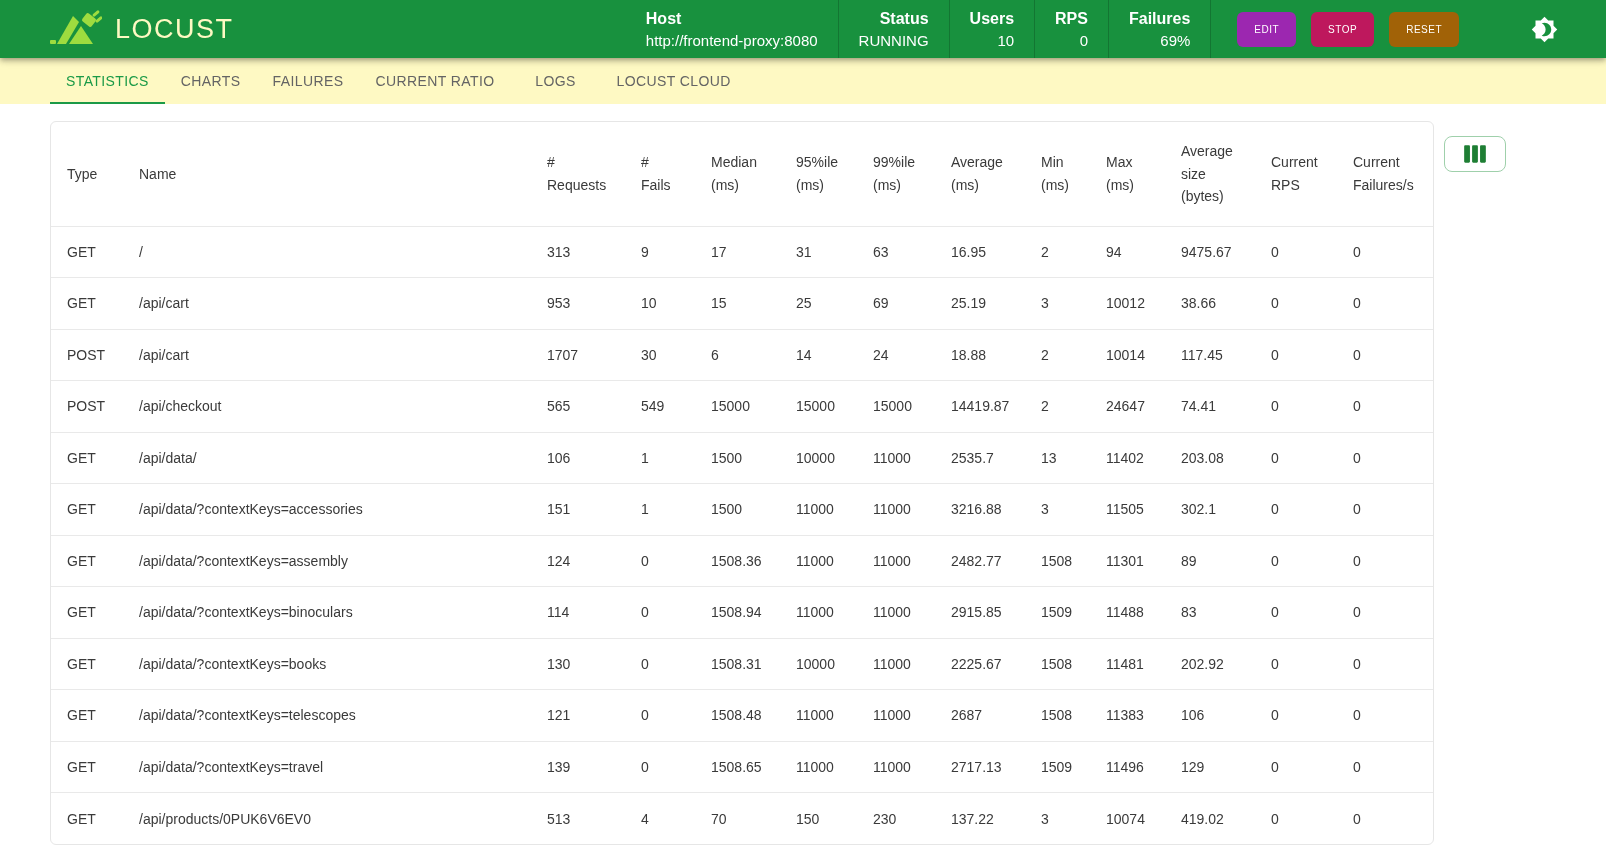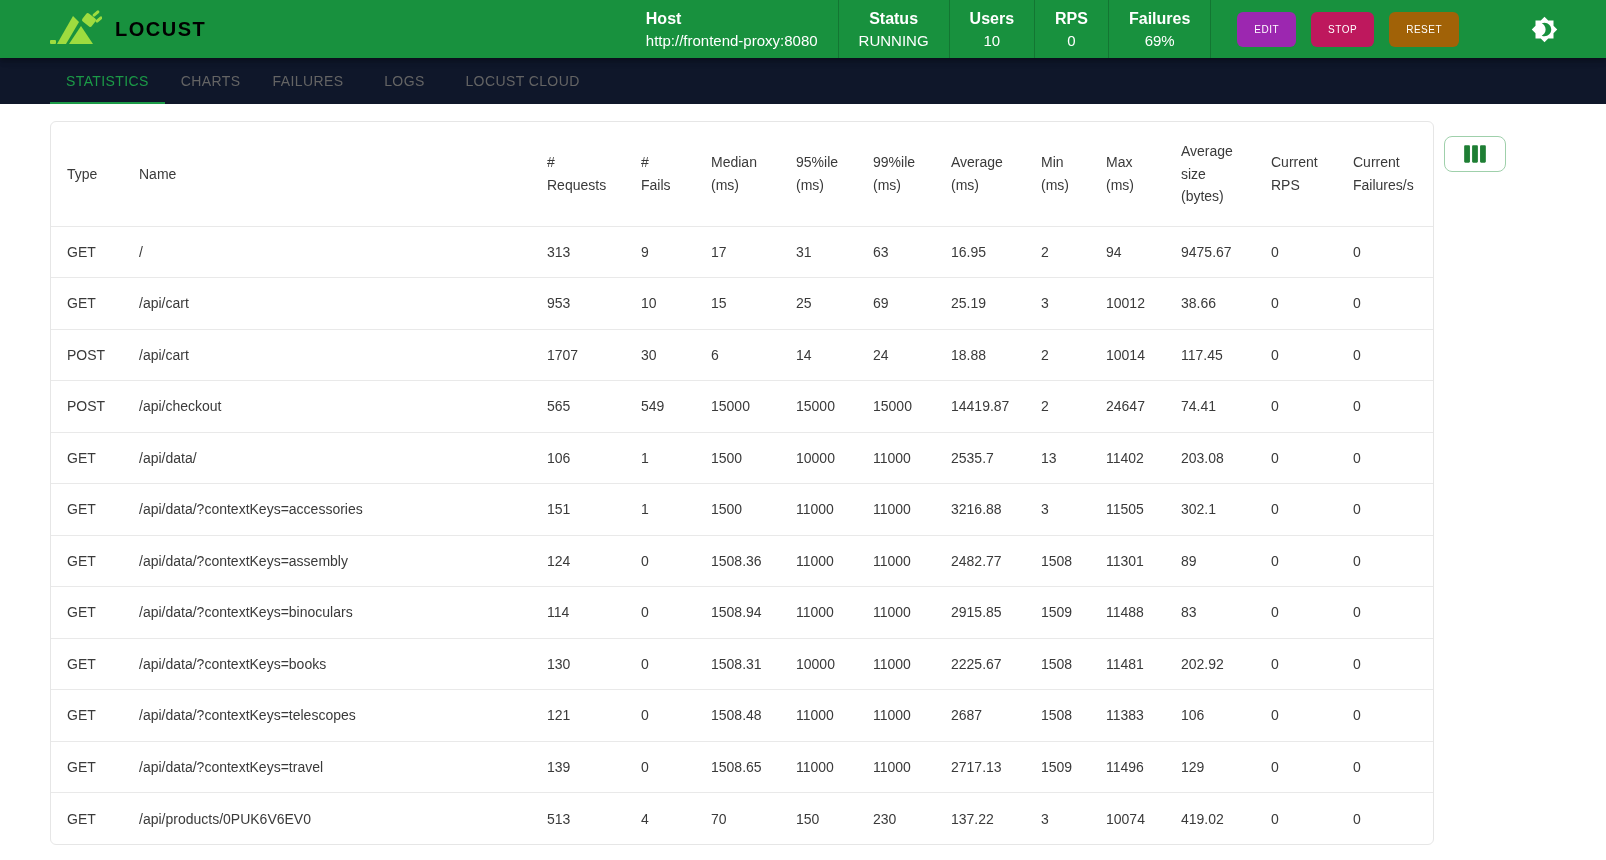--- a/index.html
+++ b/index.html
@@ -12,46 +12,46 @@
   }
 
   
   .appbar {
     height:58px; display:flex; align-items:center;
     padding-left:50px; padding-right:48px;
     box-shadow:0 2px 4px -1px rgba(0,0,0,.2),0 4px 5px 0 rgba(0,0,0,.14),0 1px 10px 0 rgba(0,0,0,.12);
     position:relative; z-index:5;
   }
   .brand { display:flex; align-items:center; gap:13px; }
-  .brand-text { color:#000000; font-size:20px; font-weight:bold; letter-spacing:1.5px; }
+  .brand-text { color:#fef9c3; font-size:27px; font-weight:normal; letter-spacing:1.5px; }
 
   .nav-stats { display:flex; margin-left:auto; align-items:stretch; height:58px; }
   .stat {
     display:flex; flex-direction:column; justify-content:center; gap:4px;
-    padding:0 20px; color:#fff; text-align:center;
+    padding:0 20px; color:#fff; text-align:right;
     border-left:1px solid rgba(0,0,0,.18);
   }
   .stat.first { border-left:none; text-align:left; }
   .stat.last { border-right:1px solid rgba(0,0,0,.18); }
   .stat .label { font-weight:bold; font-size:16px; }
   .stat .value { font-size:15px; }
 
   .actions { display:flex; gap:15px; margin-left:26px; }
   .btn {
     border:none; color:#fff; font-size:10px; letter-spacing:.5px;
     padding:12px 17px; border-radius:6px; cursor:pointer;
     font-family:Liberation Sans, sans-serif;
   }
   .theme-btn {
     background:none; border:none; padding:0; cursor:pointer;
     margin-left:72px; display:flex; align-items:center;
   }
 
   
-  .tabbar { display:flex; padding-left:50px; background:#0f172a; }
+  .tabbar { display:flex; padding-left:50px; background:#fef9c3; }
   .tab {
     min-width:90px; padding:15px 16px 13px 16px;
     background:none; border:none; border-bottom:2px solid transparent;
     font-family:inherit; font-size:14px; letter-spacing:.4px;
     color:#646464; text-transform:uppercase; cursor:pointer; white-space:nowrap;
   }
   .tab.active { color:#1b9a47; border-bottom-color:#1b9a47; }
 
   
   .main { display:flex; align-items:flex-start; padding:17px 0 0 50px; }
@@ -129,20 +129,21 @@
         <path d="M20 8.69V4h-4.69L12 .69 8.69 4H4v4.69L.69 12 4 15.31V20h4.69L12 23.31 15.31 20H20v-4.69L23.31 12 20 8.69zM12 18c-.89 0-1.74-.2-2.5-.55C11.56 16.5 13 14.42 13 12s-1.44-4.5-3.5-5.45C10.26 6.2 11.11 6 12 6c3.31 0 6 2.69 6 6s-2.69 6-6 6z"></path>
       </svg>
     </span>
   </button>
 </header>
 
 <nav class="tabbar">
     <button class="tab active">STATISTICS</button>
     <button class="tab">CHARTS</button>
     <button class="tab">FAILURES</button>
+    <button class="tab">CURRENT RATIO</button>
     <button class="tab">LOGS</button>
     <button class="tab">LOCUST CLOUD</button>
   </nav>
 
 <main class="main">
   <div class="table-card">
     <table>
       <thead>
         <tr>
             <th style="width: 72px;">Type</th>

